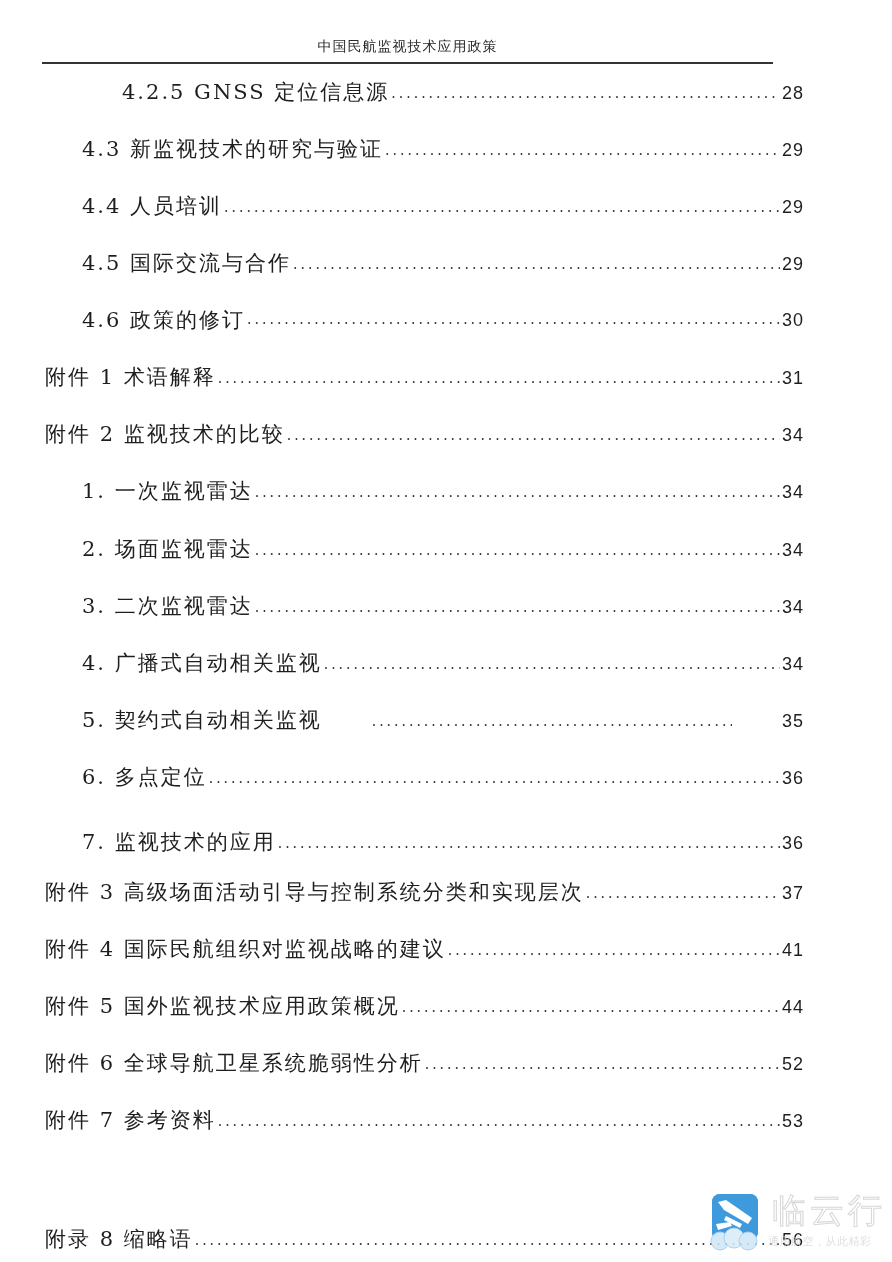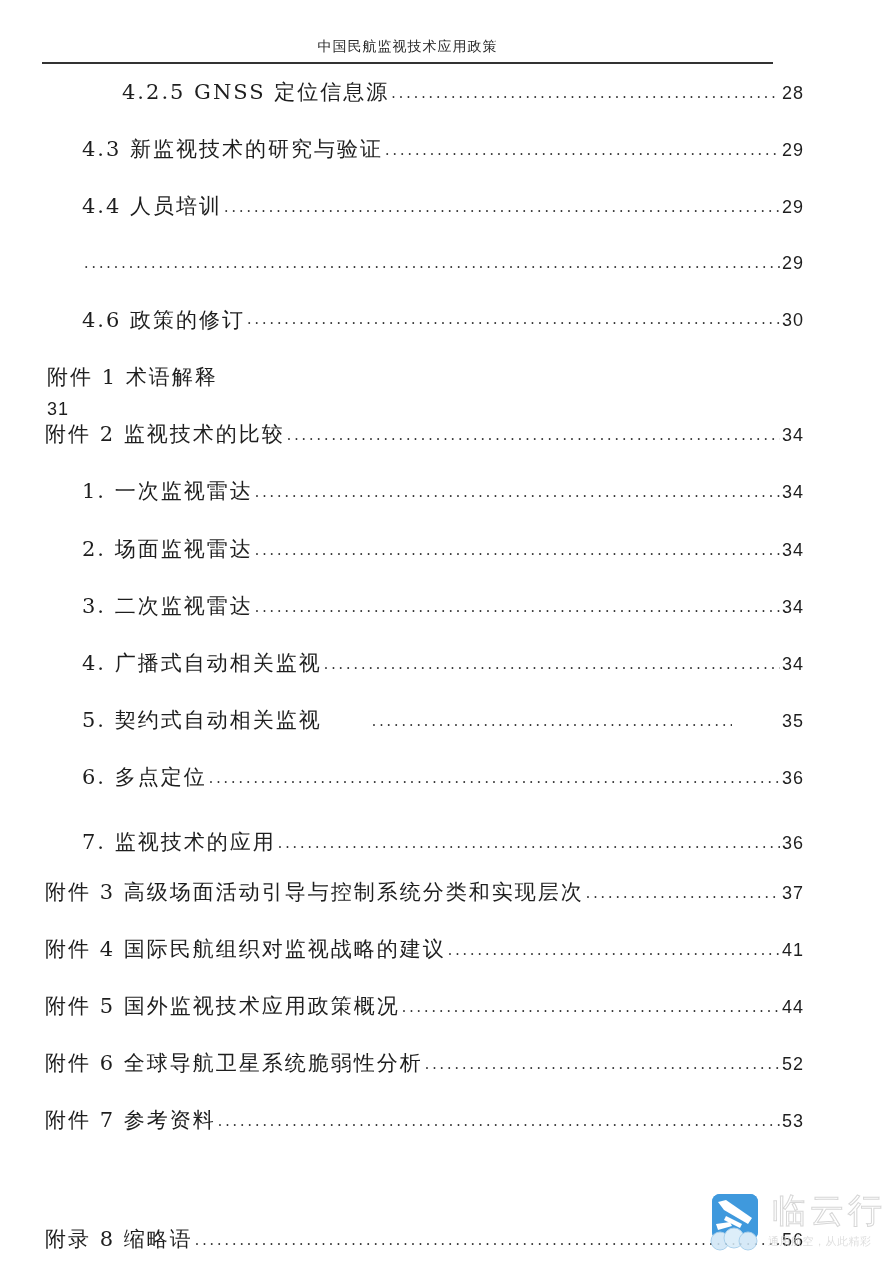--- a/index.html
+++ b/index.html
@@ -75,29 +75,30 @@
       <span class="toc-label">4.3 新监视技术的研究与验证</span>
       <span class="toc-leader"></span>
       <span class="toc-page">29</span>
     </div>
     <div class="toc-row lvl-2" style="top: 190px;">
       <span class="toc-label">4.4 人员培训</span>
       <span class="toc-leader"></span>
       <span class="toc-page">29</span>
     </div>
     <div class="toc-row lvl-2" style="top: 247px;">
+      <span class="toc-label">4.5 国际交流与合作</span>
       <span class="toc-leader"></span>
       <span class="toc-page">29</span>
     </div>
     <div class="toc-row lvl-2" style="top: 304px; align-items: flex-end;">
       <span class="toc-label">4.6 政策的修订</span>
       <span class="toc-leader"></span>
       <span class="toc-page">30</span>
     </div>
-    <div class="toc-row lvl-1" style="top: 361px; flex-direction: column;">
+    <div class="toc-row lvl-1" style="top: 361px;">
       <span class="toc-label">附件 1 术语解释</span>
       <span class="toc-leader"></span>
       <span class="toc-page">31</span>
     </div>
     <div class="toc-row lvl-1" style="top: 418px;">
       <span class="toc-label">附件 2 监视技术的比较</span>
       <span class="toc-leader"></span>
       <span class="toc-page">34</span>
     </div>
     <div class="toc-row lvl-sub" style="top: 475px;">

